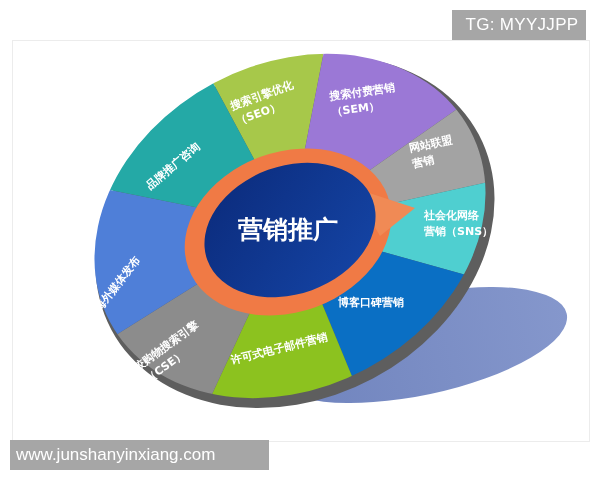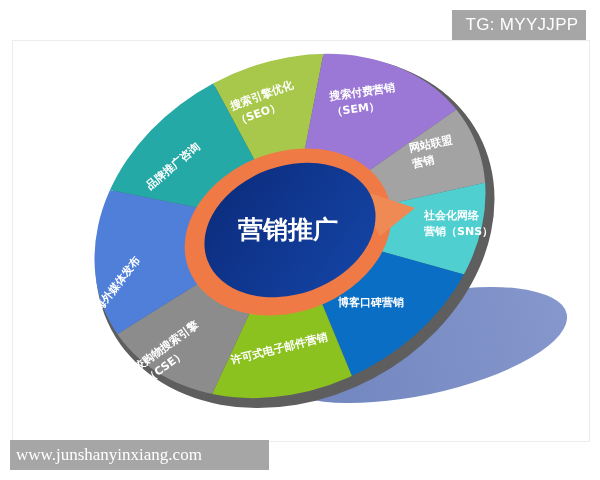--- a/index.html
+++ b/index.html
@@ -1,19 +1,19 @@
 <!DOCTYPE html>
 <html><head>
 <meta charset="utf-8">
 <style>
   html, body { margin:0; padding:0; background:#ffffff; }
   body { width:600px; height:480px; position:relative; overflow:hidden; font-family:"DejaVu Sans", sans-serif; }
   .frame { position:absolute; left:12px; top:40px; width:576px; height:400px; border:1px solid #ececec; background:#fff; }
   .tag { position:absolute; left:452px; top:10px; width:134px; height:30px; background:#a6a6a6; color:#fff; font-family:"Liberation Sans", sans-serif; font-size:17px; line-height:30px; padding-left:6px; box-sizing:border-box; letter-spacing:0.3px;text-align:center; }
-  .url { position:absolute; left:10px; top:440px; width:259px; height:30px; background:#a6a6a6; color:#fff; font-family:Liberation Serif, serif; font-size:17px; line-height:30px; padding-left:6px; box-sizing:border-box; }
+  .url { position:absolute; left:10px; top:440px; width:259px; height:30px; background:#a6a6a6; color:#fff; font-family:Liberation Sans, sans-serif; font-size:17px; line-height:30px; padding-left:6px; box-sizing:border-box; }
   svg { position:absolute; left:0; top:0; }
   .seg-label { fill:#ffffff; font-family:"DejaVu Sans", sans-serif; font-size:11px; font-weight:bold; }
   .center-label { fill:#ffffff; font-family:"DejaVu Sans", sans-serif; font-size:25px; font-weight:bold; }
 </style>
 </head>
 <body>
 
 <div class="frame"></div>
 
 <svg width="600" height="480" viewBox="0 0 600 480">

